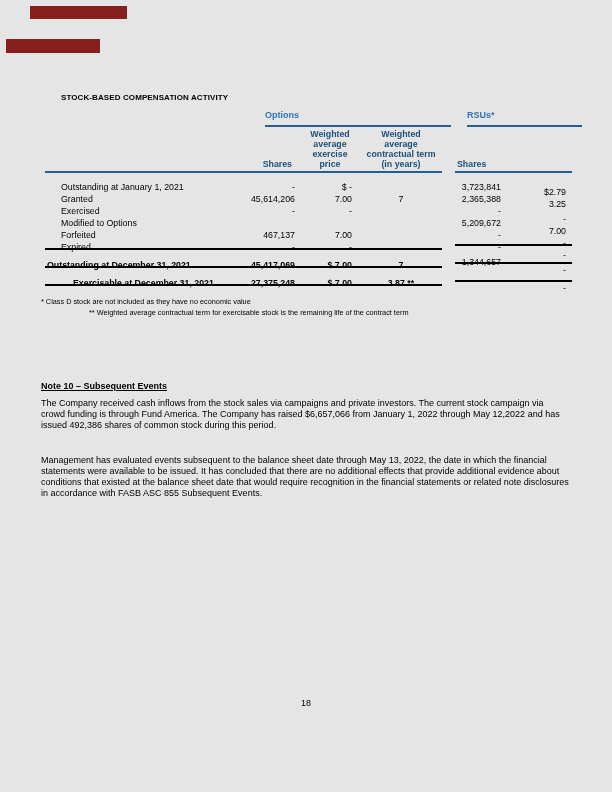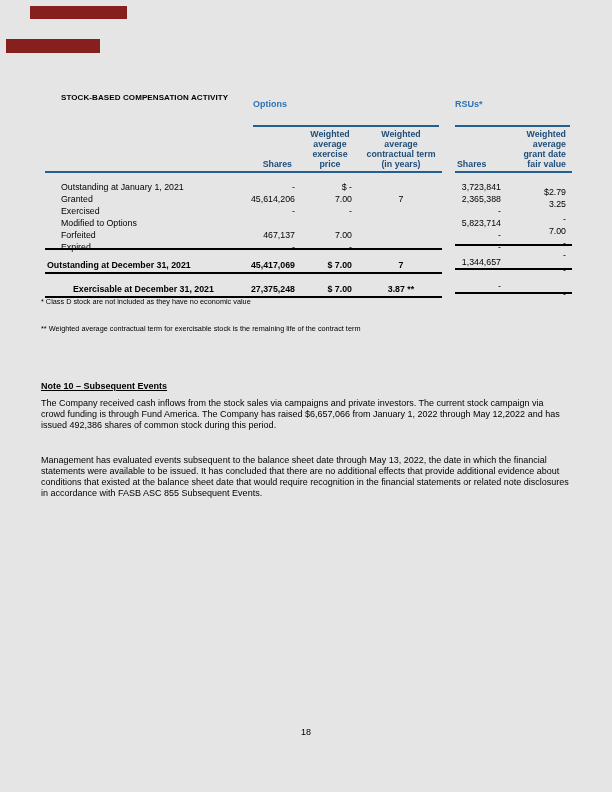--- a/index.html
+++ b/index.html
@@ -9,21 +9,21 @@
   .redaction { position:absolute; background:#85201e; }
   .redaction.r1 { left:30px; top:6px;  width:97px; height:13px; }
   .redaction.r2 { left:6px;  top:39px; width:94px; height:14px; }
 
   .section-title { position:absolute; left:61px; top:93px; font-size:8px; font-weight:bold; letter-spacing:.1px; }
 
   
   .tbl { position:absolute; left:45px; top:112px; width:527px; font-size:8.8px; }
 
   .group-row { position:relative; height:15px; }
-  .group-seg { position:absolute; bottom:0; border-bottom:2px solid #255e91; font-weight:bold; color:#2e74b5; font-size:9px; padding-bottom:16px; }
+  .group-seg { position:absolute; bottom:0; border-bottom:2px solid #255e91; font-weight:bold; color:#2e74b5; font-size:9px; padding-bottom:5px;margin-left:12px; }
   .group-seg.opt { left:208px; width:186px; }
   .group-seg.rsu { left:410px; width:115px; }
 
   .grid { display:grid; grid-template-columns:185px 70px 60px 82px 13px 52px 65px; }
 
   .hdr-row { align-items:end; height:44px; padding-bottom:2px; color:#1f4e79; font-weight:bold; font-size:8.8px; line-height:10px; }
   .hdr-row .h-shares { text-align:right; padding-right:8px; }
   .hdr-row .h-center { display:flex; justify-content:center; }
   .hdr-row .h-center span { display:block; text-align:center; }
   .hdr-row .h-price span { width:48px; }
@@ -44,35 +44,35 @@
 
   .trow { height:12px; line-height:12px; align-items:center; }
   .trow .lbl   { padding-left:16px; white-space:nowrap; }
   .trow .num   { text-align:right; padding-right:5px; }
   .trow .price { text-align:right; padding-right:8px; }
   .trow .term  { text-align:center; }
   .trow .rnum  { text-align:right; padding-right:6px; }
   .trow .rfv   { text-align:right; padding-right:6px;margin-top:16px; }
   .trow .up    { position:relative; top:-3px; }
 
-  .total { height:22px; line-height:14px; }
+  .total { height:16px; line-height:14px; }
   .total .lbl, .total .num, .total .price, .total .term { font-weight:bold; }
   .total .rnum, .total .rfv { position:relative; top:-3px; font-weight:normal; }
 
   
   .footnote { position:absolute; left:41px; font-size:7.3px; }
   .footnote.f1 { top:297px; }
-  .footnote.f2 { top:324px; }
+  .footnote.f2 { top:308px;margin-left:48px; }
 
   .note-heading { position:absolute; left:41px; top:381px; font-size:9px; font-weight:bold; text-decoration:underline; }
   .para { position:absolute; left:41px; width:528px; font-size:9px; line-height:11px; text-align:left; }
   .para.p1 { top:398px; }
   .para.p2 { top:444px;margin-top:11px; }
 
-  .page-number { position:absolute; left:0; top:727px; width:612px; text-align:center; font-size:9px; }
+  .page-number { position:absolute; left:0; top:698px; width:612px; text-align:center; font-size:9px; }
 </style>
 </head>
 <body>
 
 <div class="page">
 
   <div class="redaction r1"></div>
   <div class="redaction r2"></div>
 
   <div class="section-title">STOCK-BASED COMPENSATION ACTIVITY</div>
@@ -88,23 +88,20 @@
       <div></div>
       <div class="h-shares">Shares</div>
       <div class="h-center h-price">
           <span>Weighted average exercise price</span>
         </div>
       <div class="h-center h-term">
           <span>Weighted average contractual term (in years)</span>
         </div>
       <div></div>
       <div class="h-rshares">Shares</div>
-      <div class="h-rfv">
-          <span>Weighted average grant date fair value</span>
-        </div>
     </div>
 
     <div class="linerow">
         <span class="seg a"></span>
         <span class="seg b"></span>
       </div>
 
     <div class="grid trow">
       <div class="lbl">Outstanding at January 1, 2021</div>
       <div class="num">-</div>
@@ -134,21 +131,21 @@
       <div class="rnum">-</div>
       <div class="rfv">-</div>
     </div>
 
     <div class="grid trow">
       <div class="lbl">Modified to Options</div>
       <div class="num"></div>
       <div class="price"></div>
       <div class="term"></div>
       <div></div>
-      <div class="rnum">5,823,714</div>
+      <div class="rnum">5,209,672</div>
       <div class="rfv">7.00</div>
     </div>
 
     <div class="grid trow">
       <div class="lbl">Forfeited</div>
       <div class="num">467,137</div>
       <div class="price">7.00</div>
       <div class="term"></div>
       <div></div>
       <div class="rnum">-</div>

